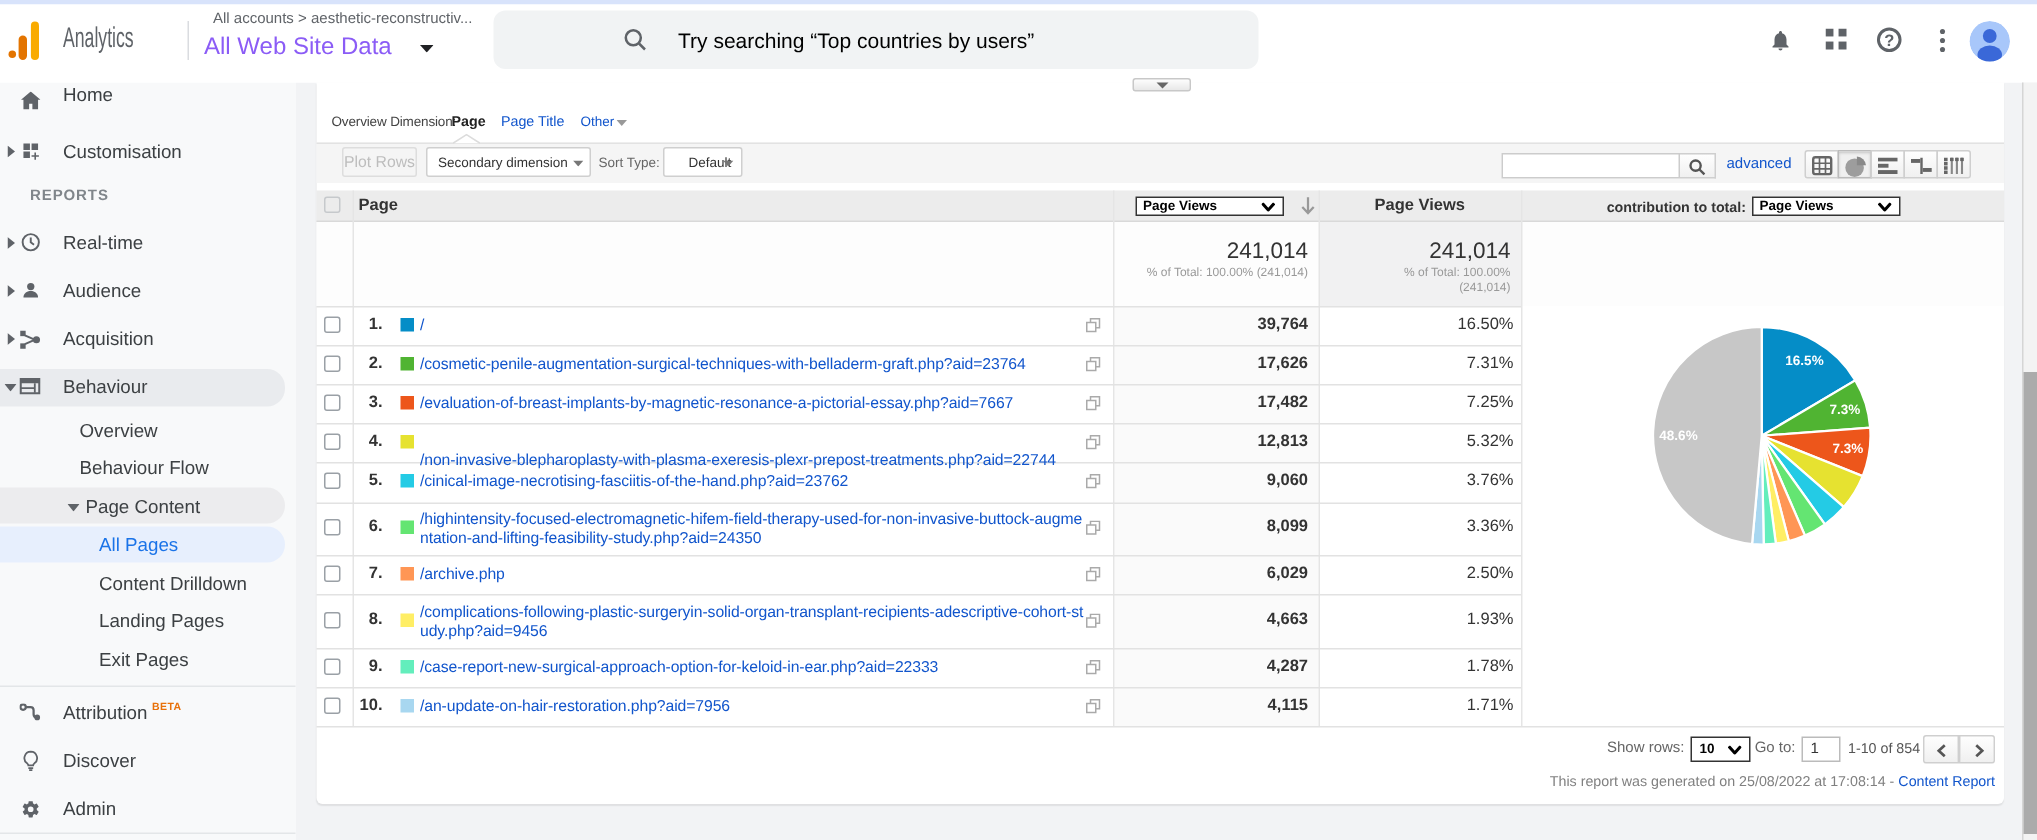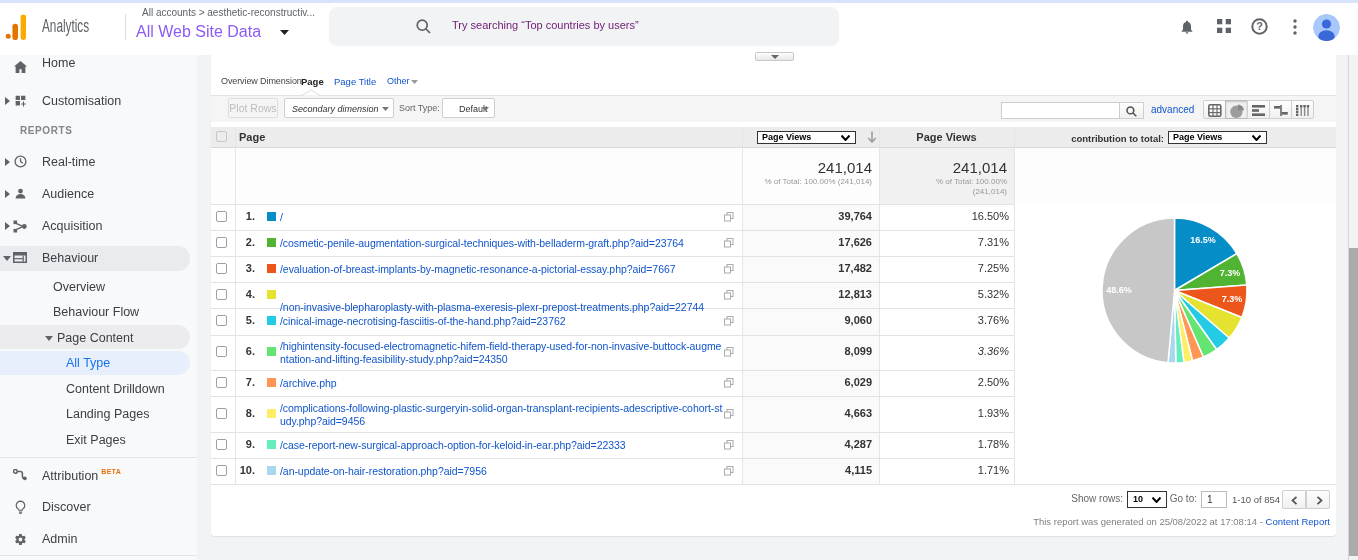--- a/index.html
+++ b/index.html
@@ -7,21 +7,21 @@
 .abs { position:absolute; }
 #stage { position:relative; width:1358px; height:560px; }
 
 #topstrip { left:0; top:0; width:1358px; height:3px; background:#d8e3fb; }
 #header { left:0; top:3px; width:1358px; height:52px; background:#fff; }
 #logotext { left:42px; top:15px; font-size:19px; color:#5f6368; transform:scaleX(0.62); transform-origin:0 0; }
 #hdivider { left:125px; top:14px; width:1px; height:26px; background:#dadce0; }
 #crumb { left:142px; top:7px; font-size:10px; color:#5f6368; }
 #title { left:136px; top:23px; font-size:16px; color:#8b5cf6; }
 #searchpill { left:329px; top:7px; width:510px; height:39px; background:#f1f3f4; border-radius:8px; }
-#searchph { left:452px; top:19px; font-size:11px; color:#701a75; }
+#searchph { left:452px; top:19px; font-size:14px; color:#000000; }
 
 #sidebar { left:0; top:55px; width:197px; height:505px; background:#f8f9fa; }
 .navitem { position:absolute; left:42px; font-size:12.5px; color:#3c4043; white-space:nowrap; }
 .subitem { position:absolute; left:53px; font-size:12.5px; color:#3c4043; white-space:nowrap; }
 .navpill { position:absolute; left:0; height:24px; border-radius:0 12px 12px 0; }
 #reportslbl { position:absolute; left:20px; top:125px; font-size:10px; font-weight:bold; color:#80868b; letter-spacing:.6px; }
 #sidesep { position:absolute; left:0px; top:457px; width:197px; height:1px; background:#e3e6e8; }
 .beta { font-size:7px; font-weight:bold; color:#e8710a; letter-spacing:.3px; vertical-align:6px; }
 
 #contentbg { left:197px; top:55px; width:1161px; height:505px; background:#f2f3f5; }
@@ -123,21 +123,21 @@
 <div class="navitem" style="top:56px">Home</div>
 <div class="navitem" style="top:94px">Customisation</div>
 <div id="reportslbl">REPORTS</div>
 <div class="navitem" style="top:155px">Real-time</div>
 <div class="navitem" style="top:187px">Audience</div>
 <div class="navitem" style="top:219px">Acquisition</div>
 <div class="navitem" style="top:251px">Behaviour</div>
 <div class="subitem" style="top:280px">Overview</div>
 <div class="subitem" style="top:305px">Behaviour Flow</div>
 <div class="subitem" style="top:331px;left:57px">Page Content</div>
-<div class="subitem" style="top:356px;left:66px;color:#1a73e8;">All Type</div>
+<div class="subitem" style="top:356px;left:66px;color:#1a73e8;">All Pages</div>
 <div class="subitem" style="top:382px;left:66px">Content Drilldown</div>
 <div class="subitem" style="top:407px;left:66px">Landing Pages</div>
 <div class="subitem" style="top:433px;left:66px">Exit Pages</div>
 <div id="sidesep"></div>
 <div class="abs" style="left:0;top:555px;width:197px;height:1px;background:#e3e6e8;"></div>
 <div class="navitem" style="top:468px">Attribution<span class="beta" style="margin-left:3px;">BETA</span></div>
 <div class="navitem" style="top:500px">Discover</div>
 <div class="navitem" style="top:532px">Admin</div>
 
 <svg class="abs" style="left:5px;top:97px" width="5" height="8">
@@ -209,21 +209,21 @@
 <svg class="abs" style="left:411px;top:80px" width="7" height="4">
       <path d="M0,0 L7,0 L3.5,4 Z" fill="#999"></path>
     </svg>
 <div class="abs" id="toolbar"></div>
 <svg class="abs" style="left:302px;top:89px" width="18" height="7">
       <path d="M0,6.5 L9,0.8 L18,6.5" fill="#ffffff" stroke="#dcdcdc" stroke-width="1"></path>
     </svg>
 <div id="toolbarbtns">
 <div class="btn" style="left:228px;top:98px;width:50px;height:20px;line-height:19px;text-align:center;color:#bdbdbd;background:transparent;border-color:#ddd;">Plot Rows</div>
 <div class="btn" style="left:284px;top:98px;width:110px;height:20px;line-height:19px;background:#fff;">
-  <span style="margin-left:7px;font-size:9px;font-style:italic;">Secondary dimension</span>
+  <span style="margin-left:7px;font-size:9px;">Secondary dimension</span>
   <svg style="position:absolute;right:4px;top:8px" width="7" height="4">
           <path d="M0,0 L7,0 L3.5,4 Z" fill="#777"></path>
         </svg>
 </div>
 <div class="abs" style="left:399px;top:103px;font-size:9px;color:#666;">Sort Type:</div>
 <div class="btn" style="left:442px;top:98px;width:53px;height:20px;line-height:19px;background:#fff;">
   <span style="margin-left:16px;font-size:9px;">Default</span>
   <svg style="position:absolute;right:5px;top:8px" width="7" height="4">
           <path d="M0,0 L7,0 L3.5,4 Z" fill="#777"></path>
         </svg>
@@ -392,21 +392,21 @@
 <div class="cb" style="left:216px;top:346px;"></div>
 <div class="num" style="left:235px;top:345px;width:20px;text-align:right;">6.</div>
 <div class="sq" style="left:267px;top:347px;background:#64e572;"></div>
 <div class="lnk" style="left:280px;top:340px;">/highintensity-focused-electromagnetic-hifem-field-therapy-used-for-non-invasive-buttock-augme</div>
 <div class="lnk" style="left:280px;top:353px;">ntation-and-lifting-feasibility-study.php?aid=24350</div>
 <svg class="exticon" style="left:724px;top:347px" width="10" height="10">
       <rect x="3" y="0.5" width="6" height="6" fill="none" stroke="#aaa"></rect>
       <rect x="0.5" y="3" width="6" height="6" fill="#fff" stroke="#aaa"></rect>
     </svg>
 <div class="pv" style="left:812px;top:345px;">8,099</div>
-<div class="pct" style="left:949px;top:345px;font-style:italic;">3.36%</div>
+<div class="pct" style="left:949px;top:345px;">3.36%</div>
 <div class="cb" style="left:216px;top:377px;"></div>
 <div class="num" style="left:235px;top:376px;width:20px;text-align:right;">7.</div>
 <div class="sq" style="left:267px;top:378px;background:#ff9655;"></div>
 <div class="lnk" style="left:280px;top:377px;">/archive.php</div>
 <svg class="exticon" style="left:724px;top:378px" width="10" height="10">
       <rect x="3" y="0.5" width="6" height="6" fill="none" stroke="#aaa"></rect>
       <rect x="0.5" y="3" width="6" height="6" fill="#fff" stroke="#aaa"></rect>
     </svg>
 <div class="pv" style="left:812px;top:376px;">6,029</div>
 <div class="pct" style="left:949px;top:376px;">2.50%</div>

